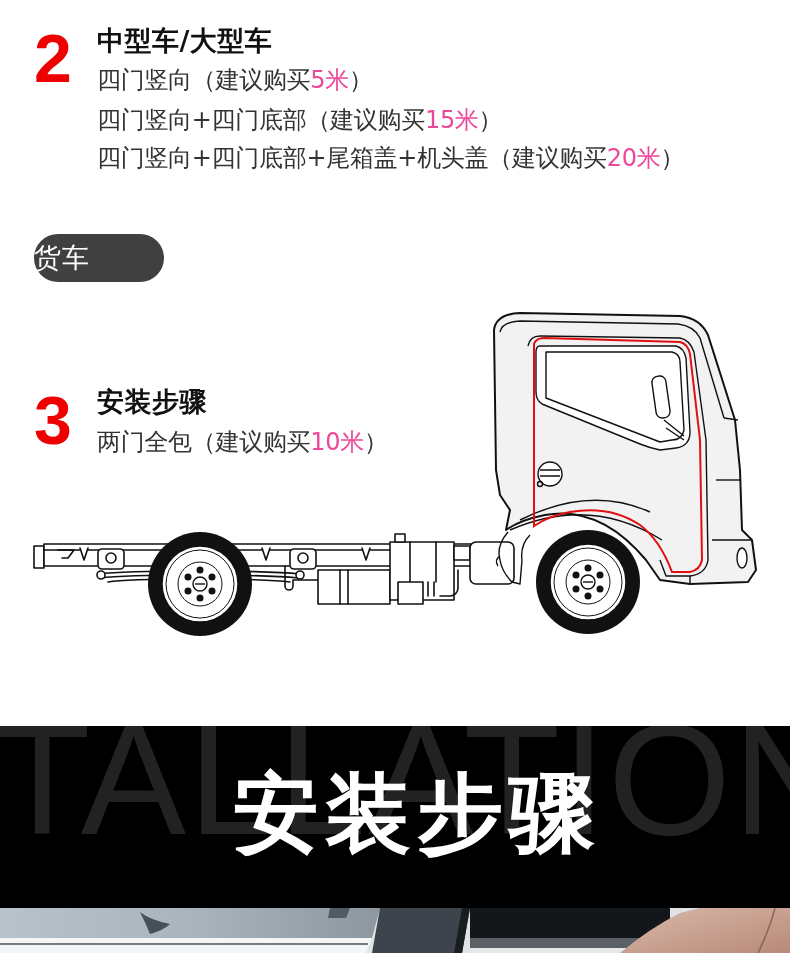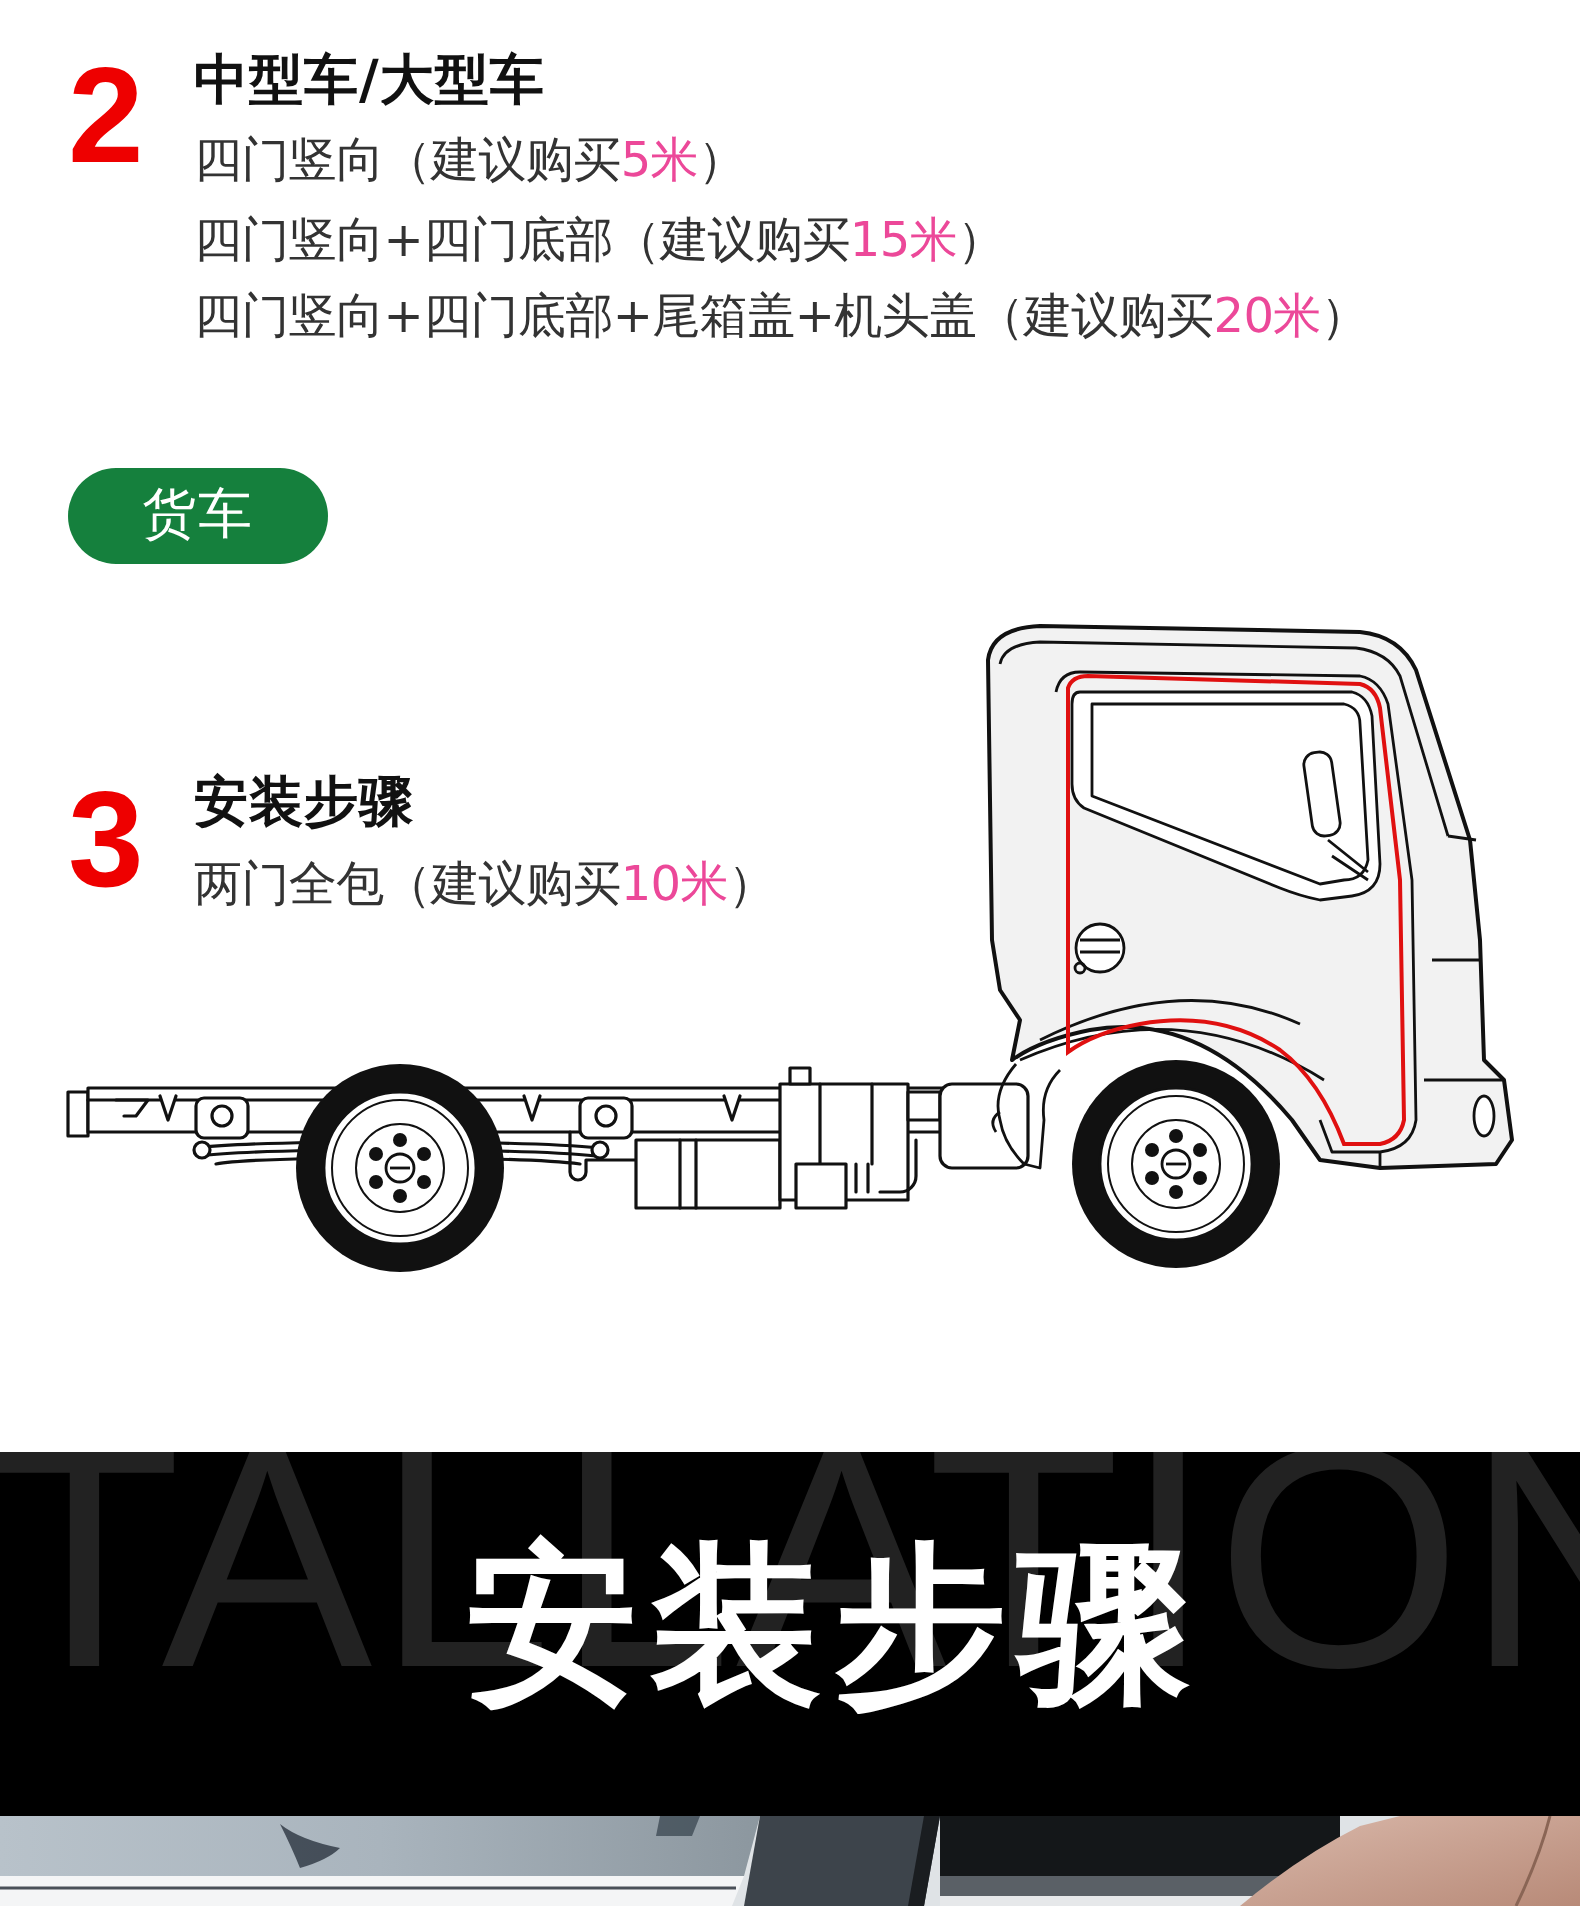--- a/index.html
+++ b/index.html
@@ -29,26 +29,26 @@
     line-height: 1;
     white-space: nowrap;
     letter-spacing: -0.3px;
   }
   .line .hl { color: #ec4899; }
 
   .pill {
     position: absolute;
     left: 34px; top: 234px;
     width: 130px; height: 48px;
-    background: #15803d;
+    background: #404040;
     border-radius: 24px;
     color: #fff;
     font-size: 27px;
     line-height: 48px;
-    text-align: center;
+    text-align: left;
     letter-spacing: 1px;
   }
 
   .truck { position: absolute; left: 0; top: 300px; width: 790px; height: 360px; }
 
   .band {
     position: absolute;
     left: 0; top: 726px;
     width: 790px; height: 182px;
     background: #000;

